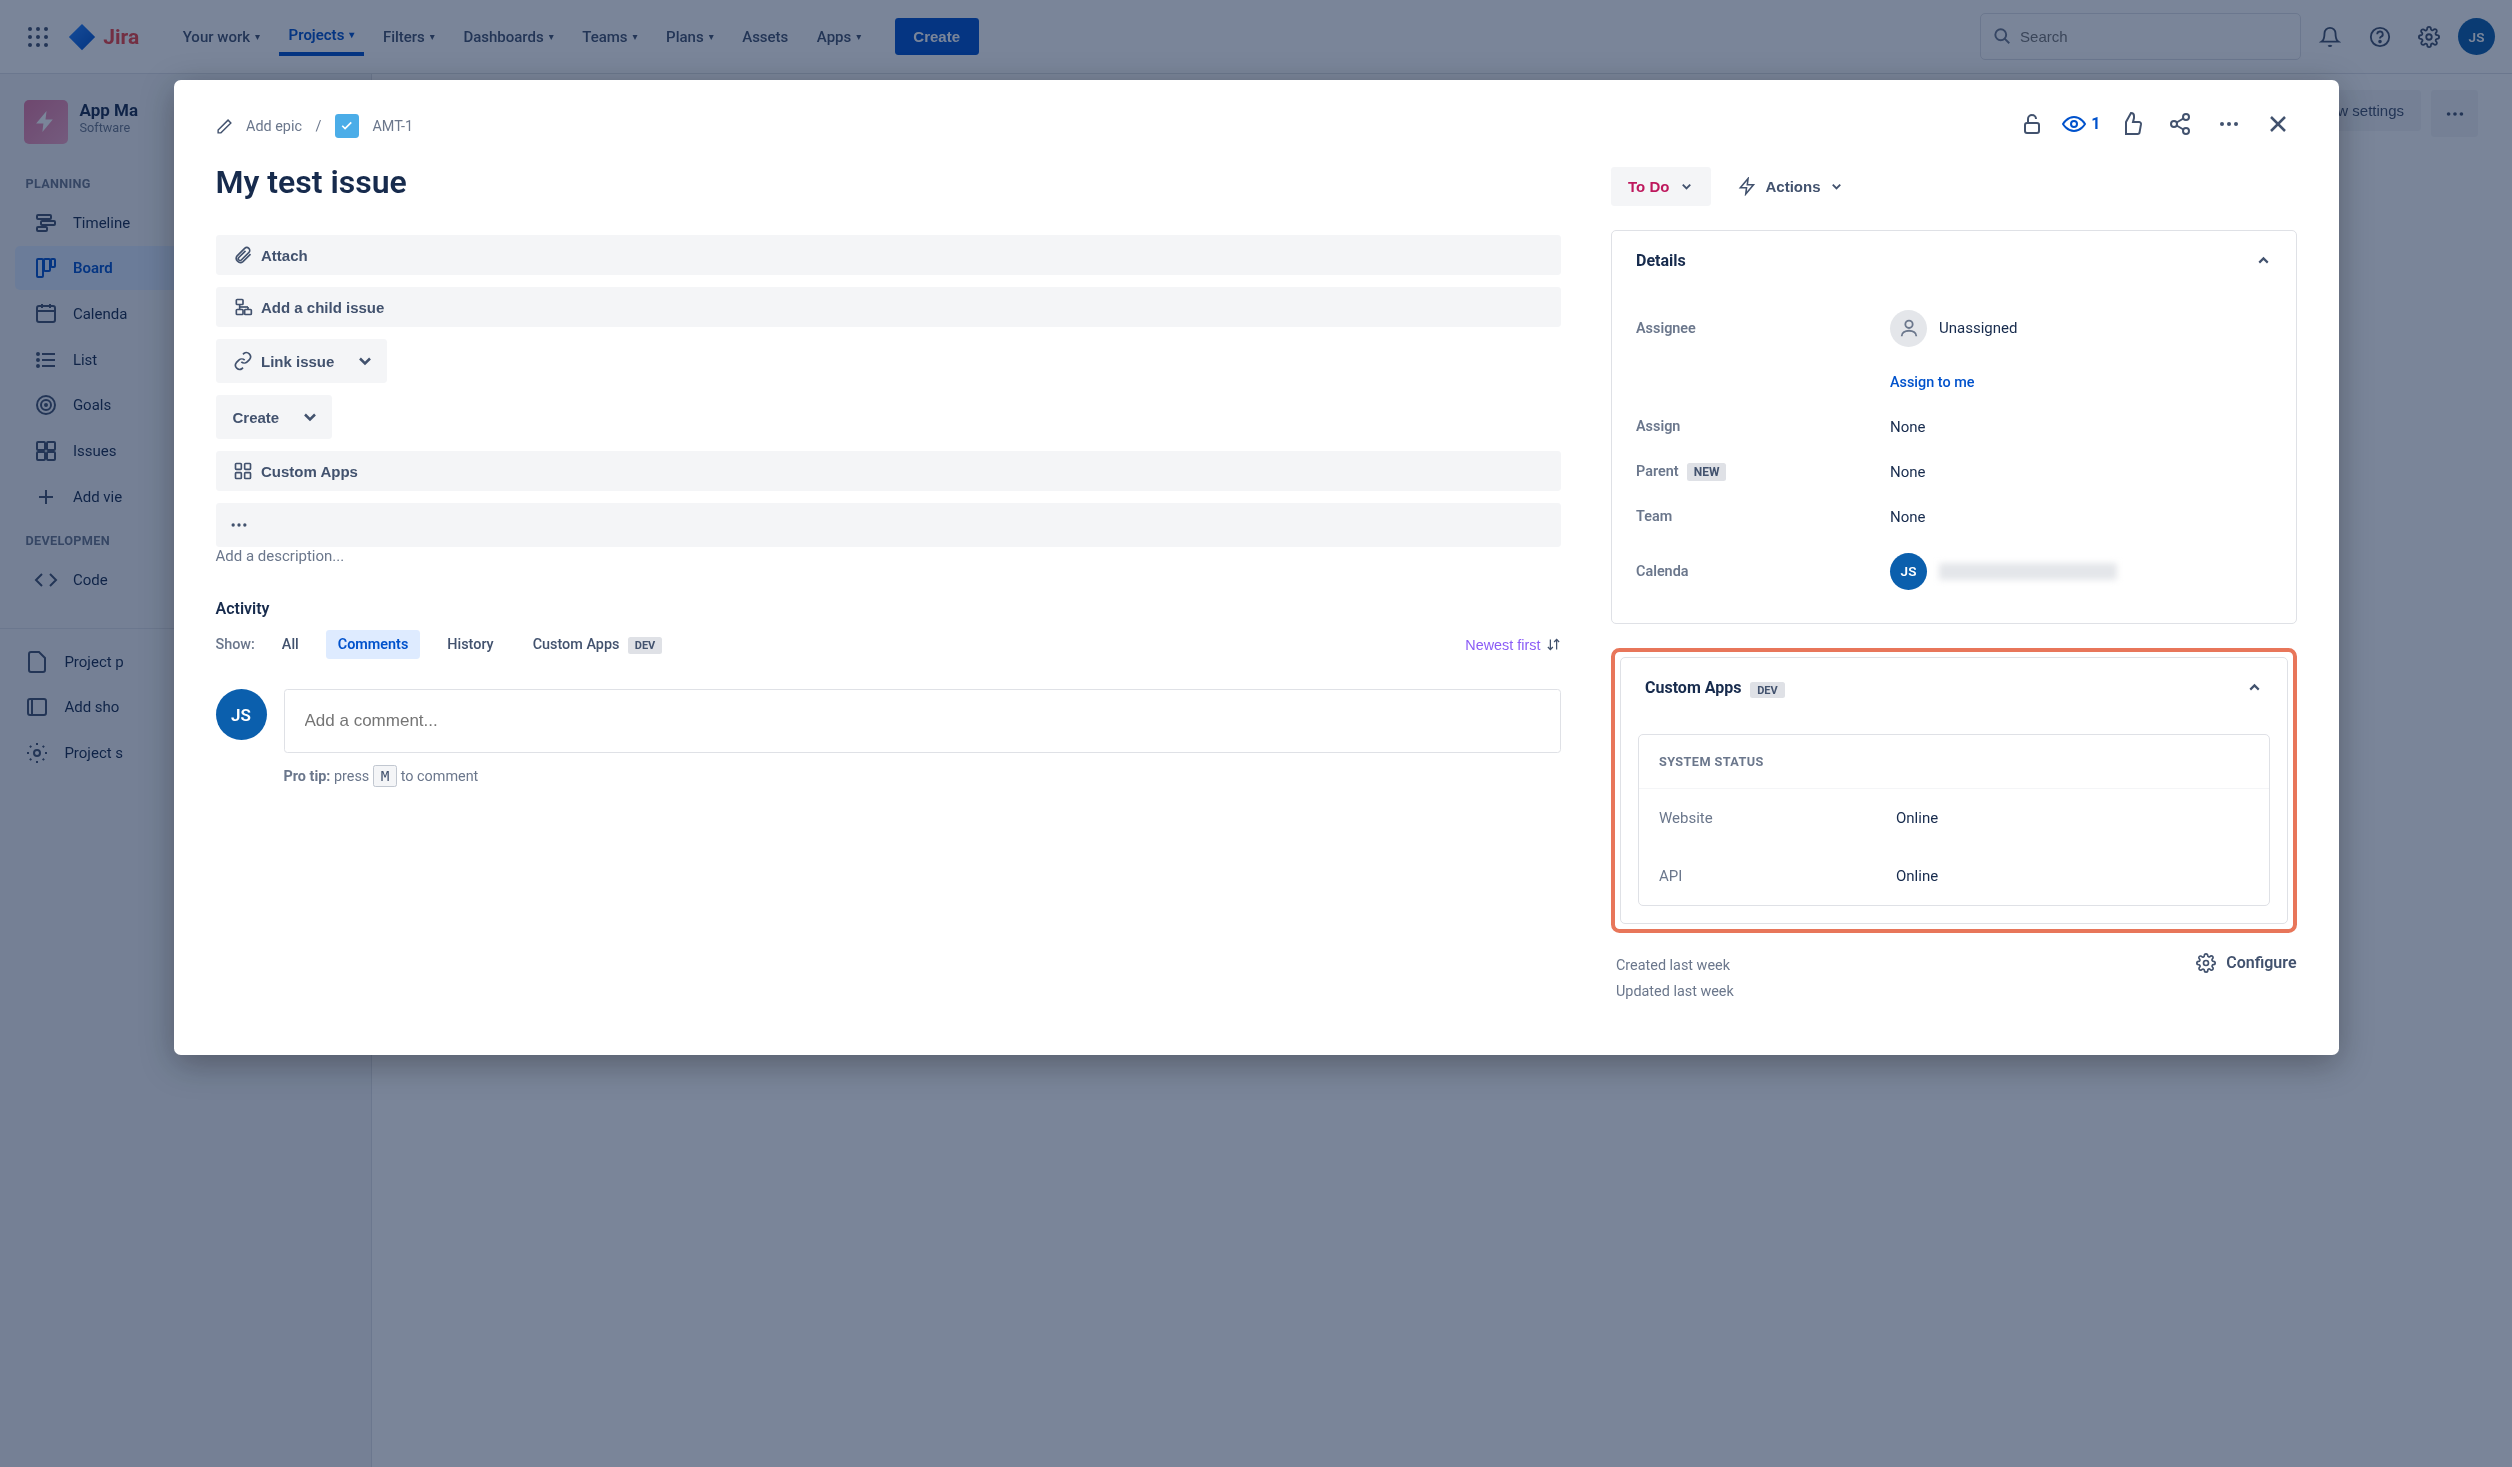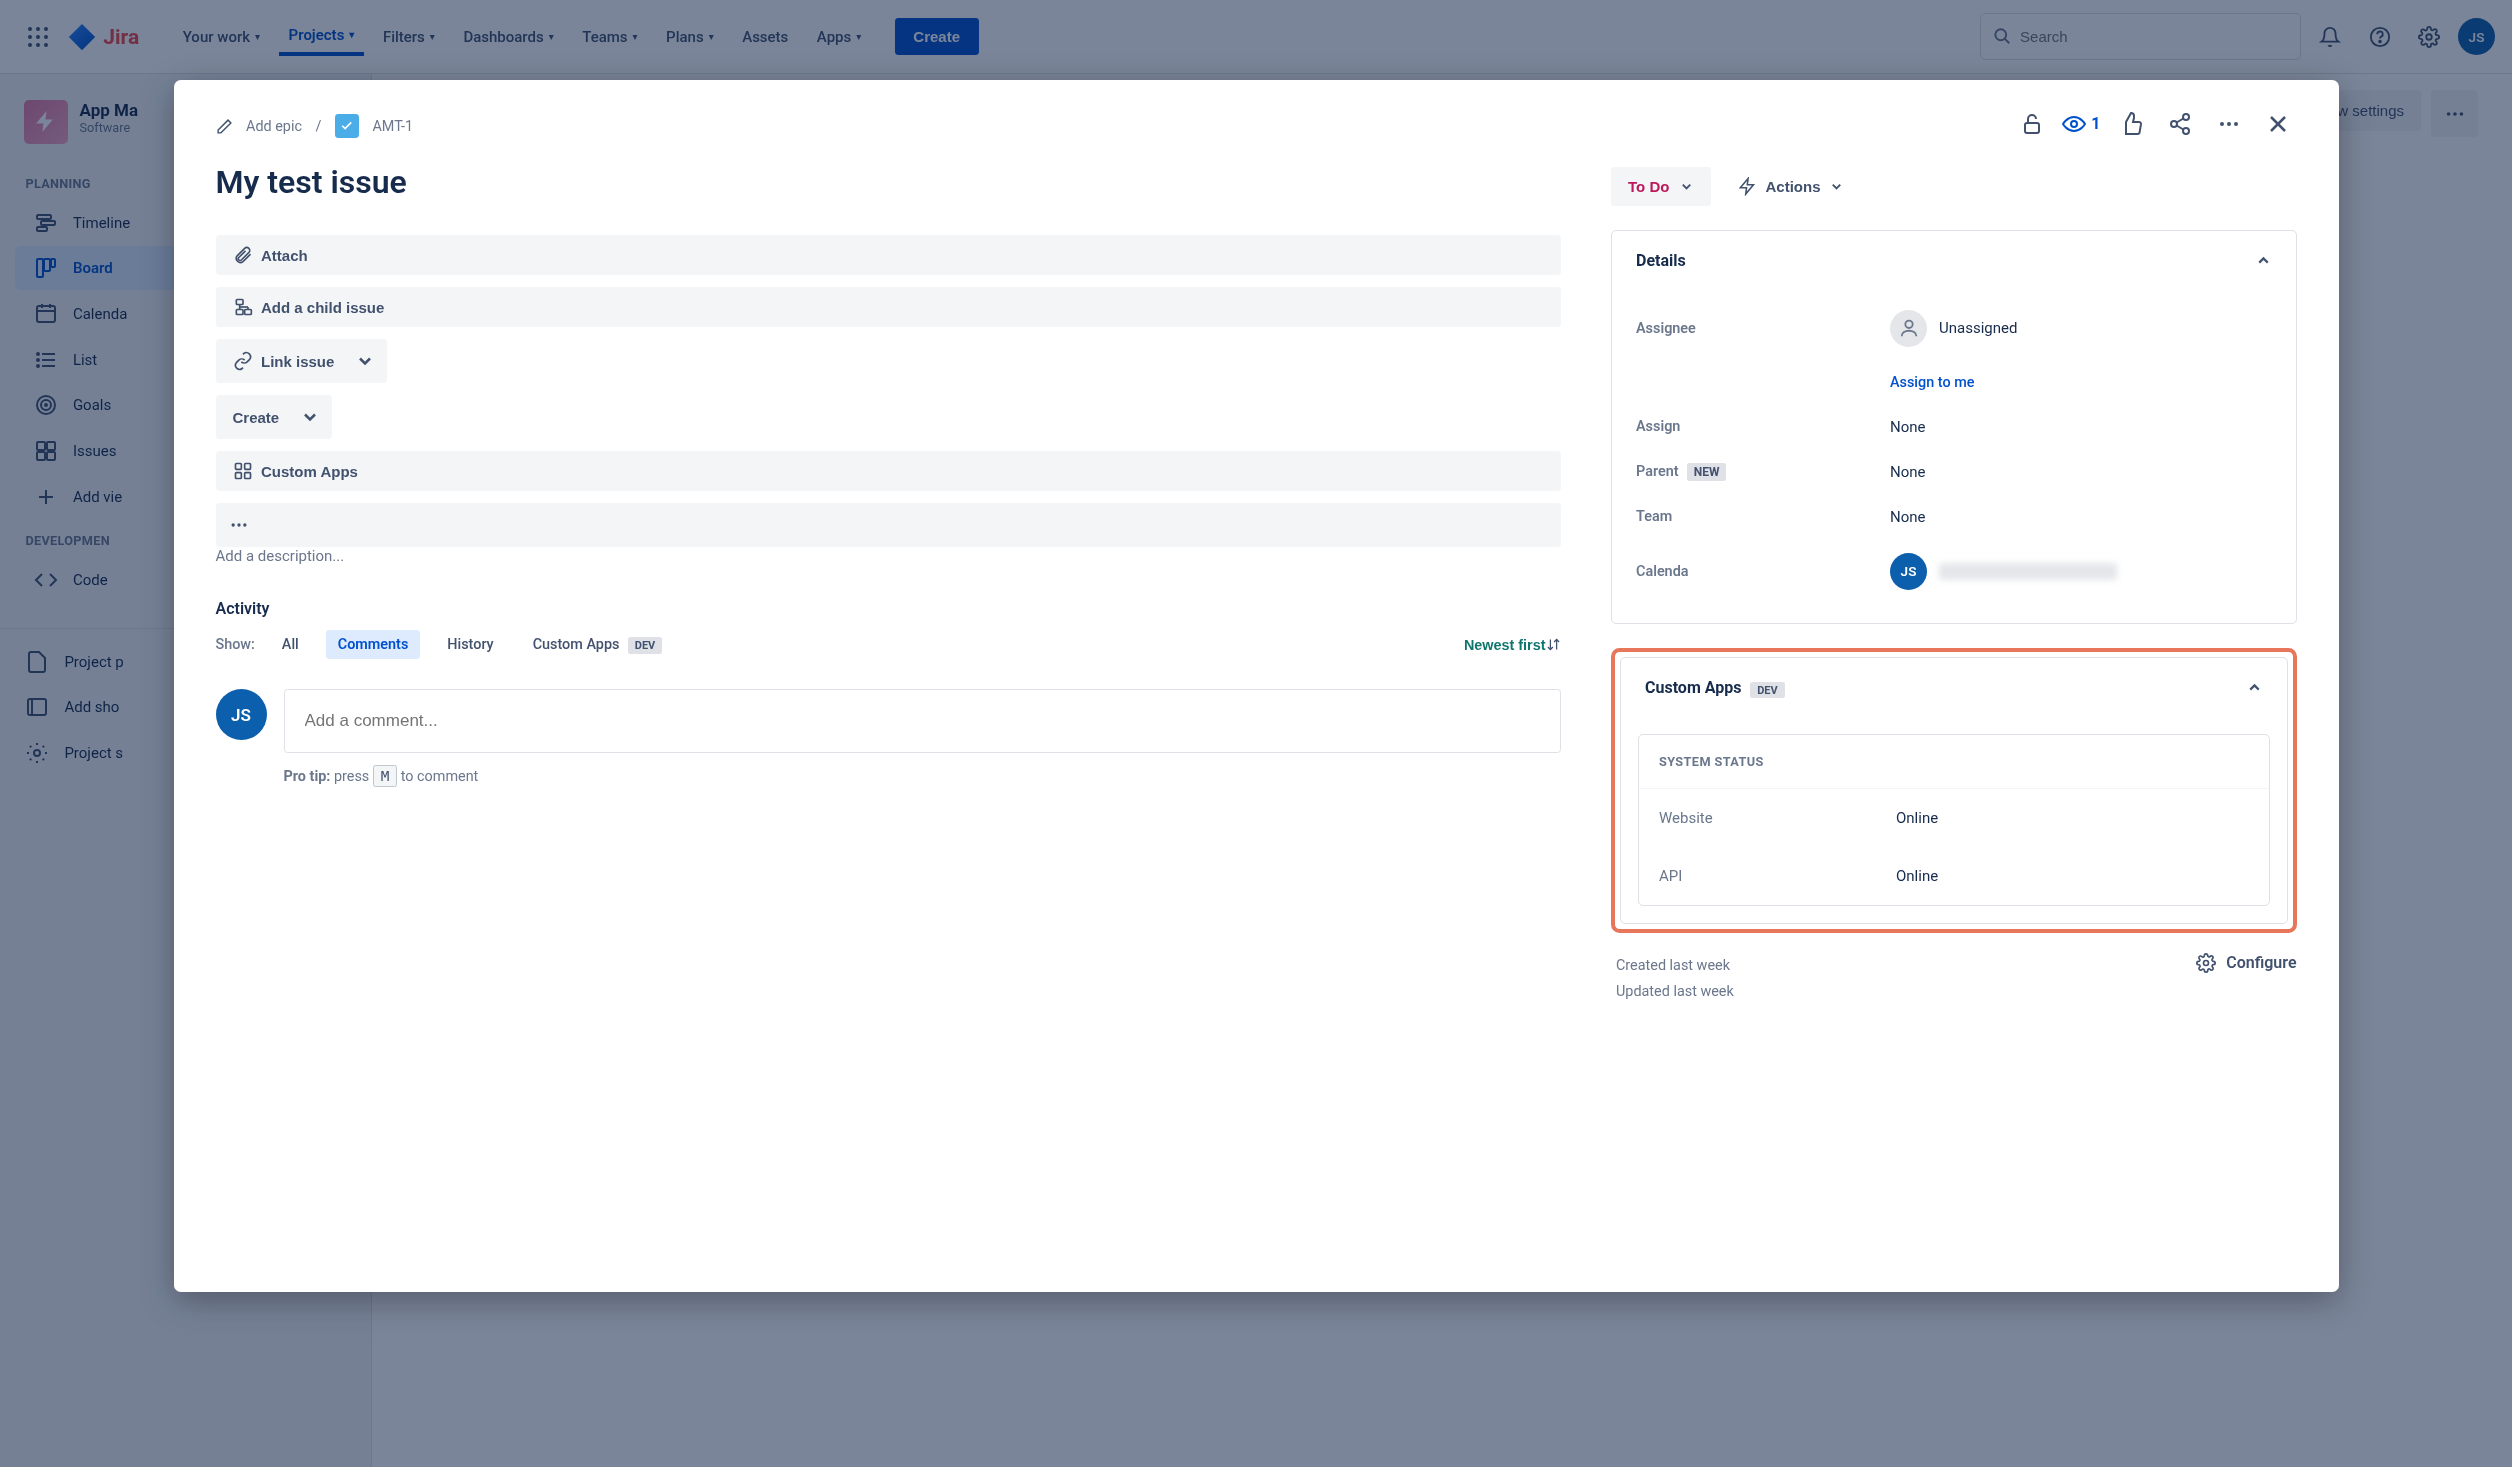--- a/index.html
+++ b/index.html
@@ -170,21 +170,21 @@
   position: fixed;
   inset: 0;
   background: rgba(9, 30, 66, 0.54);
   display: flex;
   justify-content: center;
   align-items: flex-start;
   padding-top: 80px;
 }
 .modal {
   width: 2165px;
-  height: 1212px;
+  height: 975px;
   background: #fff;
   border-radius: 6.8px;
   display: flex;
   box-shadow: 0 8.5px 34px rgba(0,0,0,0.3);
   padding-bottom: 25px;
 }
 .modal-left {
   flex: 1;
   padding: 34px 42px;
 }
@@ -250,21 +250,21 @@
 .tab-chip.active { background: #deebff; color: #0052cc; font-weight: 600; }
 .dev-badge {
   background: #dfe1e6;
   color: #42526e;
   font-size: 11px;
   font-weight: 700;
   padding: 1.7px 6.8px;
   border-radius: 2.5px;
   margin-left: 5px;
 }
-.sort-btn { margin-left: auto; background: none; border: none; font-size: 14.4px; font-weight: 700; color: #0f766e; display: flex; align-items: center; cursor: pointer; }
+.sort-btn { margin-left: auto; background: none; border: none; font-size: 14.4px; font-weight: 400; color: #8b5cf6; display: flex; align-items: center; gap: 5px; cursor: pointer; }
 .comment-row { display: flex; gap: 17px; margin-top: 30px; }
 .comment-row .avatar { width: 51px; height: 51px; font-size: 17px; }
 .comment-input {
   flex: 1;
   border: 1.7px solid #dfe1e6;
   border-radius: 3.4px;
   padding: 17px 20px;
   font-size: 17px;
   color: #6b778c;
   height: 64px;

